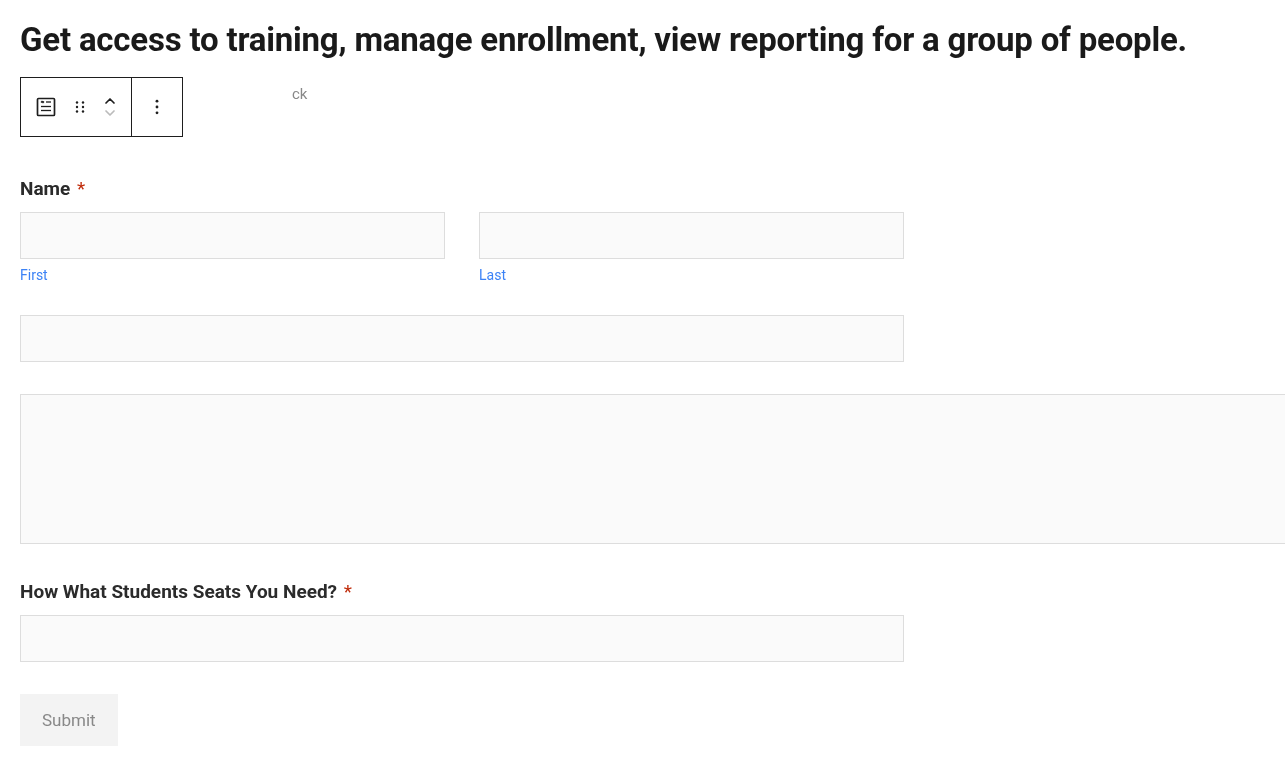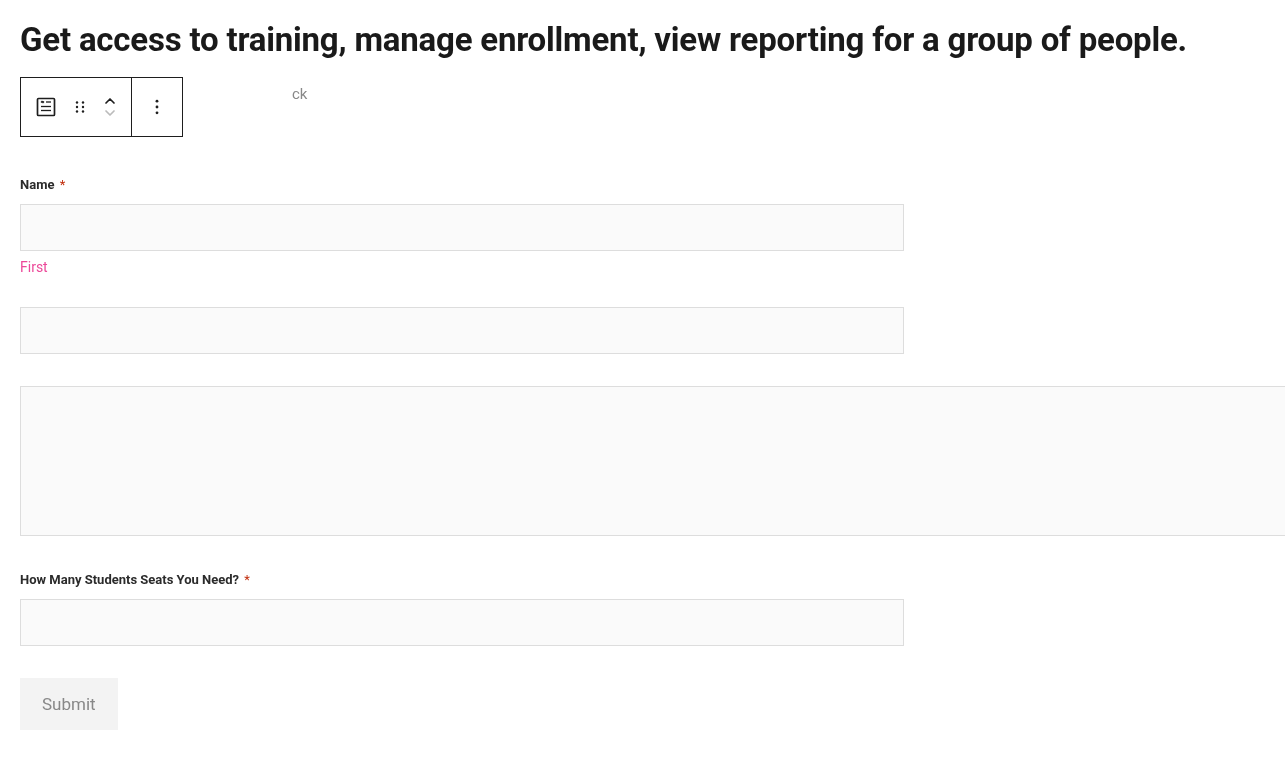--- a/index.html
+++ b/index.html
@@ -62,21 +62,21 @@
       left: 225px;
       top: 8px;
       color: #888;
       font-size: 15px;
       margin-left: 47px;
     }
     .form-area {
       max-width: 884px;
     }
     .field-label {
-      font-size: 13px;
+      font-size: 19px;
       font-weight: 700;
       color: #2b2b2b;
       margin-bottom: 12px;
       display: block;
     }
     .required {
       color: #c02b0a;
       font-weight: 400;
       margin-left: 2px;
     }
@@ -92,21 +92,21 @@
       width: 100%;
       height: 47px;
       border: 1px solid #ddd;
       background: #fafafa;
       padding: 10px 12px;
       font-size: 15px;
       color: #333;
     }
     .sublabel {
       font-size: 14px;
-      color: #ec4899;
+      color: #3b82f6;
       margin-top: 8px;
     }
     .field-block {
       margin-bottom: 32px;
     }
     .textarea-input {
       width: 1266px;
       height: 150px;
       border: 1px solid #ddd;
       background: #fafafa;
@@ -178,33 +178,37 @@
 
   <label class="field-label">
     <span>Name</span>
     <span class="required">*</span>
   </label>
   <div class="name-row">
     <div class="name-col">
       <input type="text" class="text-input" value="" style="">
       <div class="sublabel">First</div>
     </div>
+    <div class="name-col">
+      <input type="text" class="text-input" value="" style="">
+      <div class="sublabel">Last</div>
+    </div>
   </div>
 
   <div class="field-block">
     <input type="text" class="text-input" value="" style="">
   </div>
 
   <div class="field-block">
     <textarea class="textarea-input" style=""></textarea>
   </div>
 
   <div class="field-block">
     <label class="field-label">
-      <span>How Many Students Seats You Need?</span>
+      <span>How What Students Seats You Need?</span>
       <span class="required">*</span>
     </label>
     <input type="text" class="text-input" value="" style="">
   </div>
 
   <button class="submit-btn">Submit</button>
 
 </div>
 
 </body></html>

